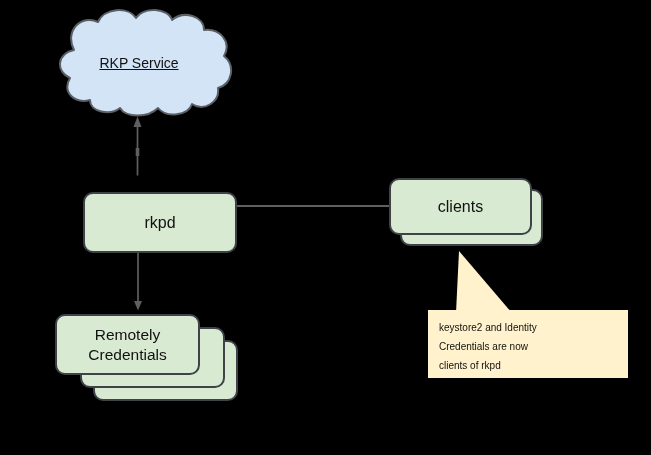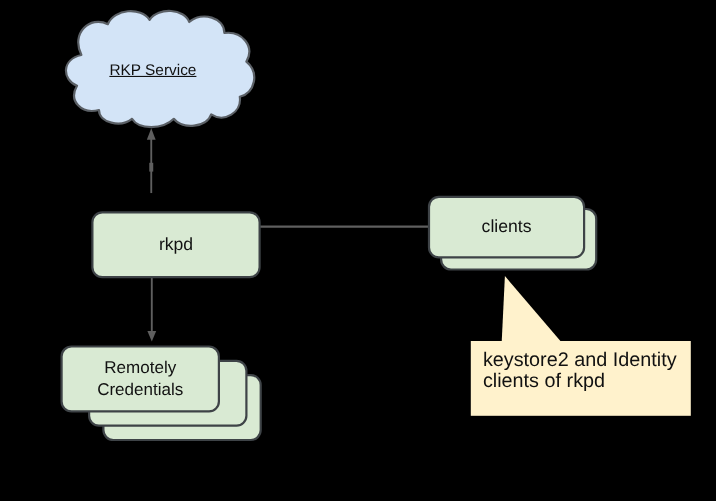--- a/index.html
+++ b/index.html
@@ -38,21 +38,21 @@
     display:flex;align-items:center;justify-content:center;
     color:var(--text,#111);font-size:14px;text-decoration:underline;
   }
   .cloud-path{fill:var(--cloud_fill,#d3e4f7);stroke:var(--cloud_stroke,#5b6066);stroke-width:2;stroke-linejoin:round;}
   .conn{stroke:var(--connector,#5f5f5f);}
   .arrowhead{fill:var(--connector,#5f5f5f);}
   .callout-rect{
     box-sizing:border-box;
     background:var(--callout_fill,#fff2cc);
     color:var(--text,#111);
-    font-size:18px;line-height:19px;
+    font-size:10px;line-height:19px;
     padding:8px 0 0 11px;
   }
   .tail{fill:var(--callout_fill,#fff2cc);}
   svg{display:block;}
 </style>
 </head>
 <body>
 
 <div class="canvas">
 
@@ -105,16 +105,17 @@
     <div class="ln">Remotely</div>
     <div class="ln">Credentials</div>
   </div>
 
   <svg class="abs" style="left:450px;top:248px;" width="70" height="66" viewBox="0 0 70 66">
     <polygon class="tail" points="9,3 6,65 62,65"></polygon>
   </svg>
 
   <div class="callout-rect abs" style="left:428px;top:310px;width:200px;height:68px;">
     <div>keystore2 and Identity</div>
+    <div>Credentials are now</div>
     <div>clients of rkpd</div>
   </div>
 
 </div>
 
 </body></html>

